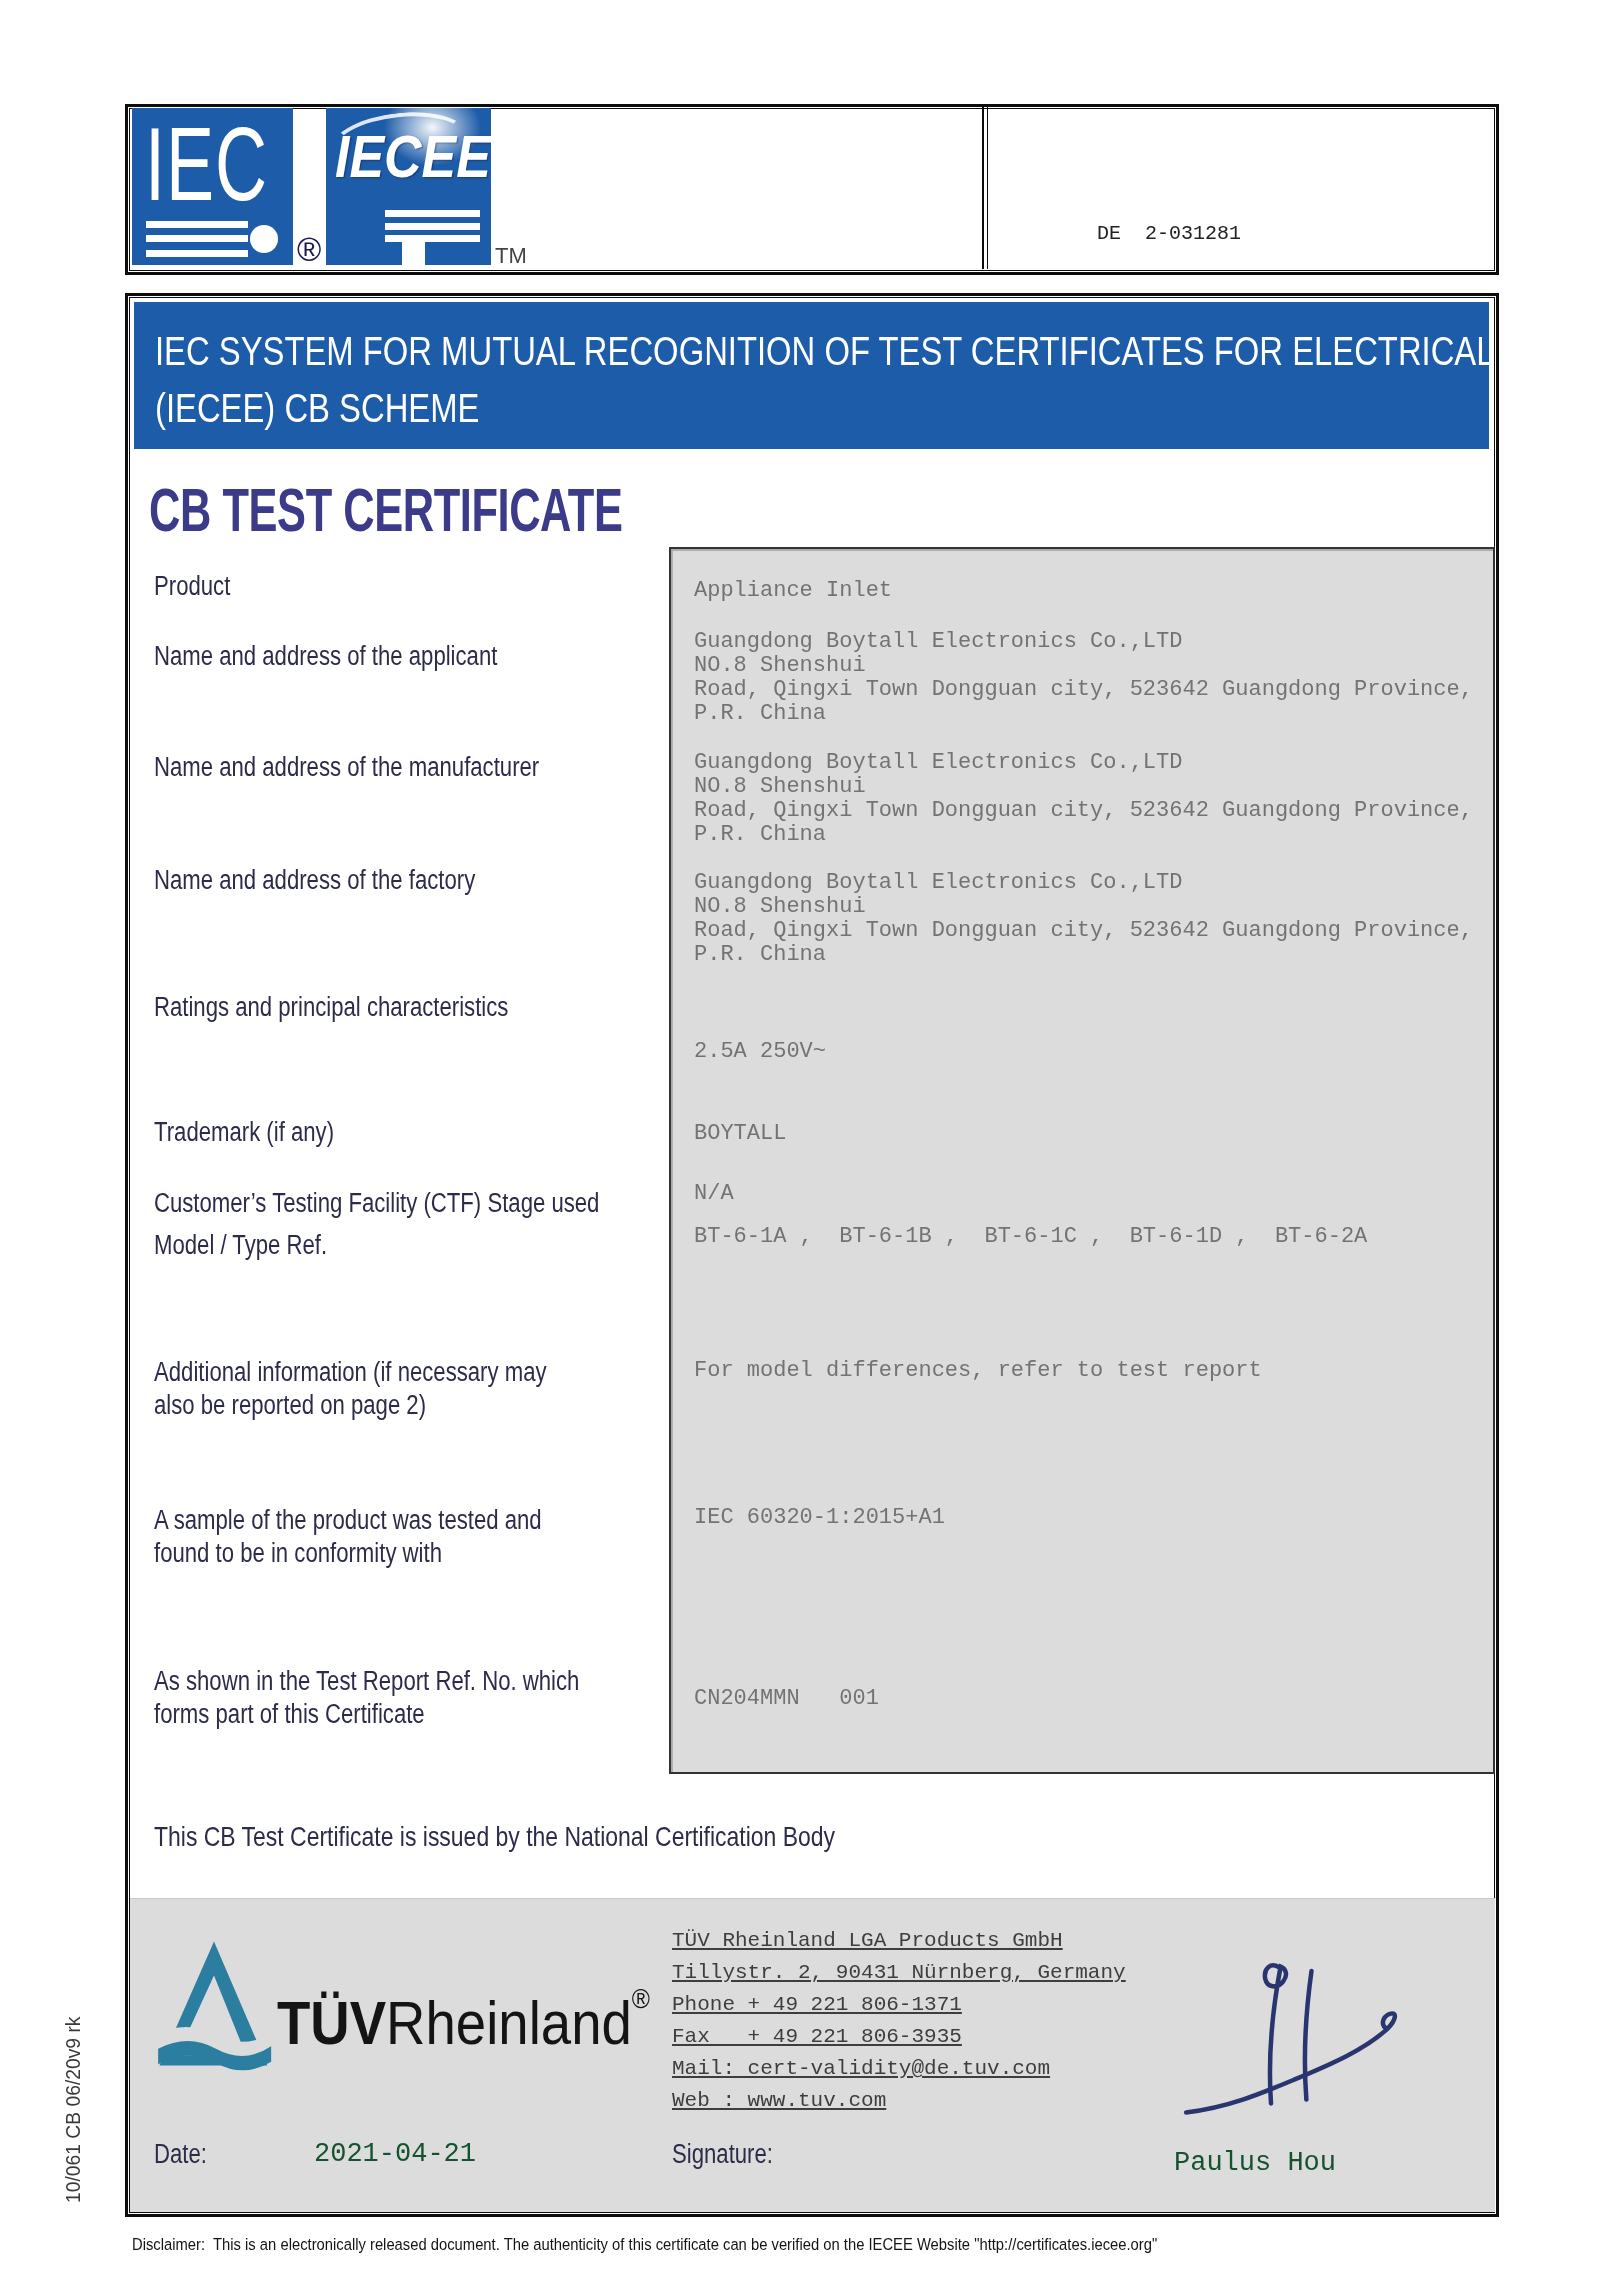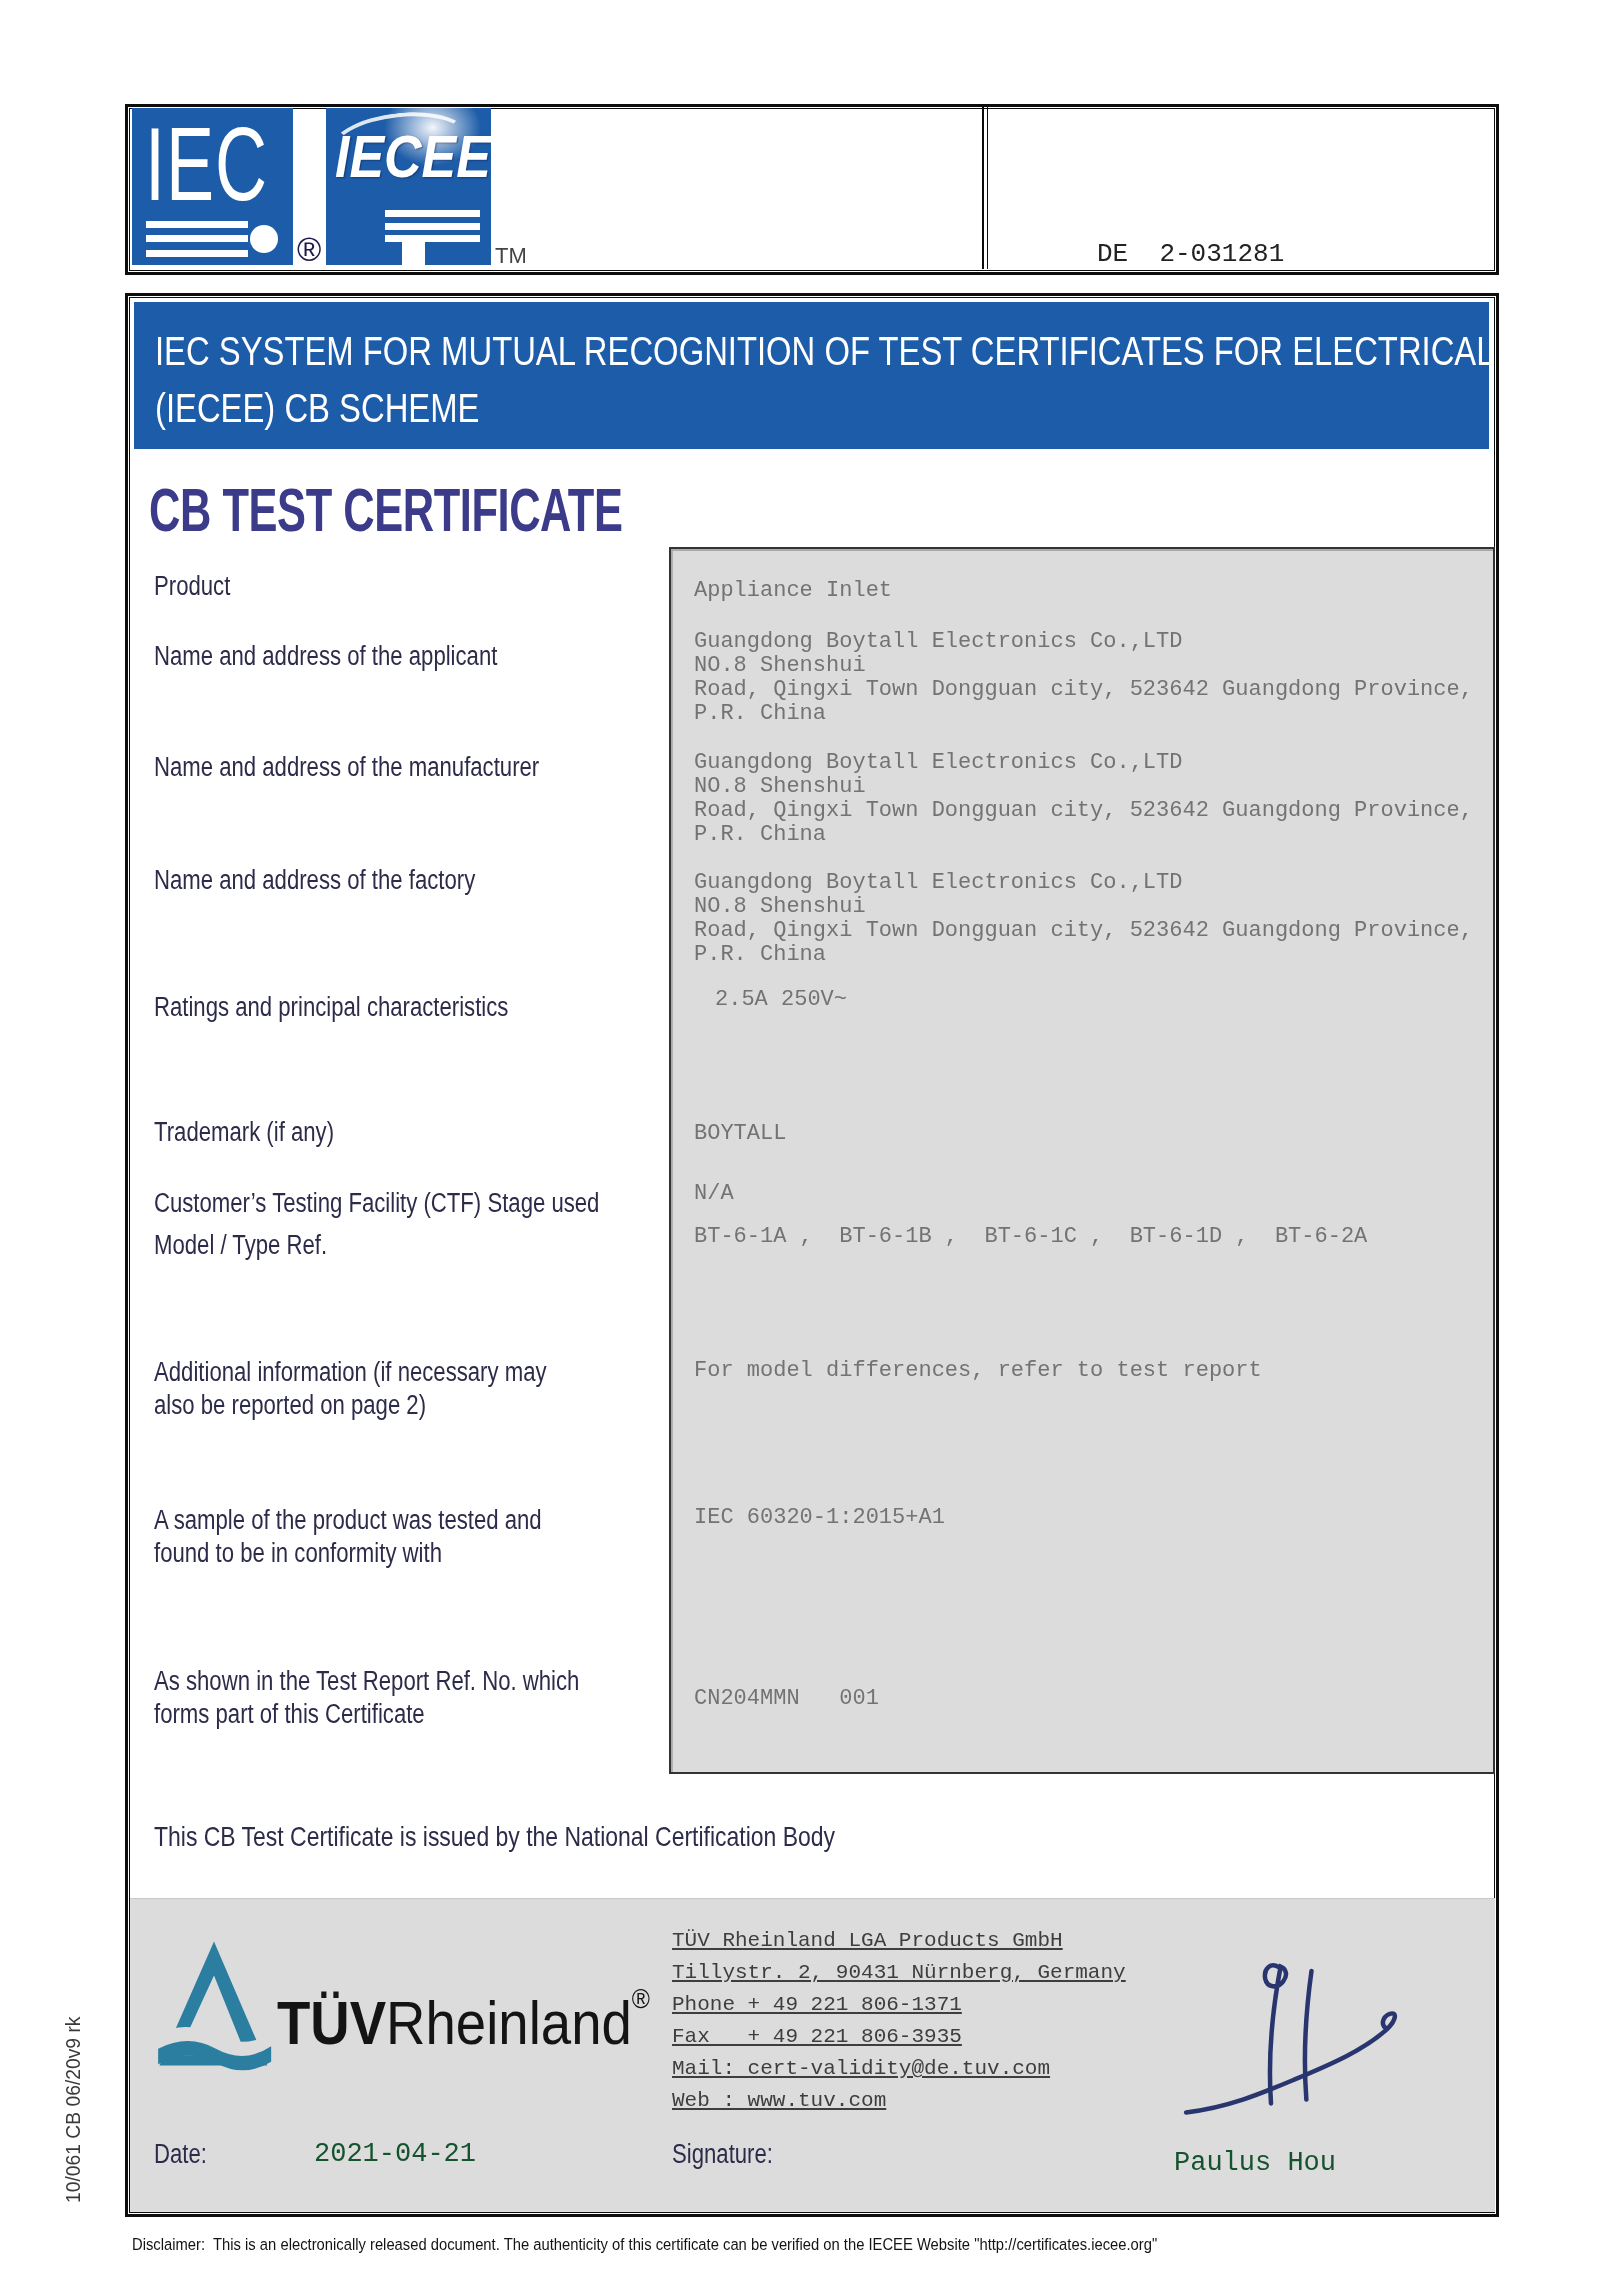--- a/index.html
+++ b/index.html
@@ -76,21 +76,21 @@
       <div class="bar" style="left:59px;top:115px;width:95px;height:6.4px;"></div>
       <div class="bar" style="left:59px;top:127px;width:95px;height:6.4px;"></div>
       <div class="bar" style="left:76px;top:134px;width:23px;height:26px;"></div>
     </div>
 
     <div class="mark" style="left:169px;top:124px;font-size:33px;">®</div>
     <div class="mark" style="left:367px;top:136px;font-size:22px;color:#444;">TM</div>
 
     <div class="vline" style="left:854px;top:0px;height:162px;"></div>
 
-    <div class="monoval" style="left:969px;top:132px;font-size:26px;color:#222;">DE  2-031281</div>
+    <div class="monoval" style="left:969px;top:115px;font-size:20px;color:#222;">DE  2-031281</div>
   </div>
 
   <div class="frame" style="left:125px;top:293px;width:1374px;height:1924px;"></div>
 
   <div class="banner" style="left:134px;top:302px;width:1355px;height:147px;">
     <div class="banner-line" style="left:20.6px;top:27px;">IEC SYSTEM FOR MUTUAL RECOGNITION OF TEST CERTIFICATES FOR ELECTRICAL EQUIPMENT</div>
     <div class="banner-line" style="left:20.6px;top:84px;">(IECEE) CB SCHEME</div>
   </div>
 
   <div class="title" style="left:149px;top:479px;">CB TEST CERTIFICATE</div>
@@ -118,21 +118,21 @@
 Road, Qingxi Town Dongguan city, 523642 Guangdong Province,
 P.R. China</div>
   <div class="val" style="top:751px;">Guangdong Boytall Electronics Co.,LTD
 NO.8 Shenshui
 Road, Qingxi Town Dongguan city, 523642 Guangdong Province,
 P.R. China</div>
   <div class="val" style="top:871px;">Guangdong Boytall Electronics Co.,LTD
 NO.8 Shenshui
 Road, Qingxi Town Dongguan city, 523642 Guangdong Province,
 P.R. China</div>
-  <div class="val" style="top:988px;margin-left:21px;">2.5A 250V~</div>
+  <div class="val" style="top:1040px;">2.5A 250V~</div>
   <div class="val" style="top:1122px;">BOYTALL</div>
   <div class="val" style="top:1182px;">N/A</div>
   <div class="val" style="top:1225px;">BT-6-1A ,  BT-6-1B ,  BT-6-1C ,  BT-6-1D ,  BT-6-2A</div>
   <div class="val" style="top:1359px;">For model differences, refer to test report</div>
   <div class="val" style="top:1506px;">IEC 60320-1:2015+A1</div>
   <div class="val" style="top:1687px;">CN204MMN   001</div>
 
   <div class="lbl" style="top:1820px;font-size:28px;">This CB Test Certificate is issued by the National Certification Body</div>
 
   <div class="panel" style="left:130px;top:1898px;width:1365px;height:314px;"></div>

